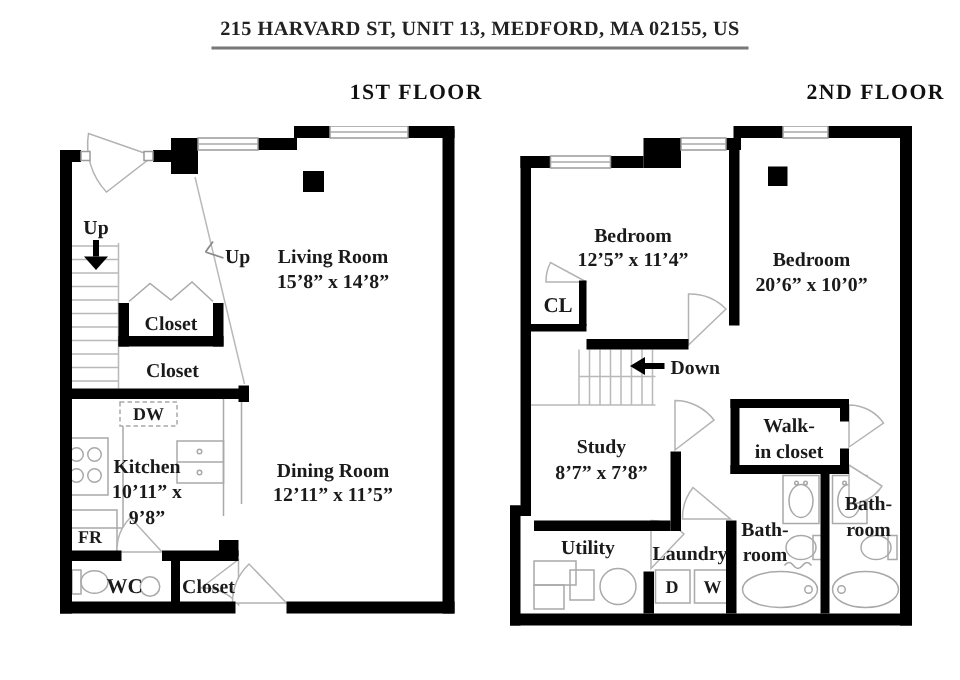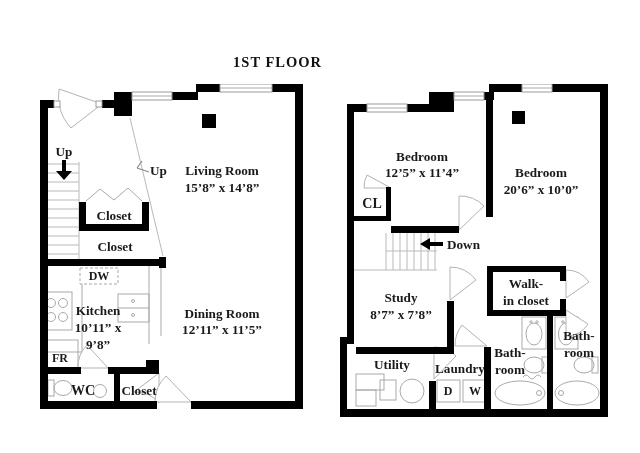--- a/index.html
+++ b/index.html
@@ -22,22 +22,26 @@
   .win{fill:#ffffff;stroke:#9a9a9a;stroke-width:1;}
   .stair{stroke:#b9b9b9;stroke-width:1;fill:none;}
   .arrow{fill:#000;}
   .thin{stroke:#8a8a8a;stroke-width:1.2;fill:none;}
 </style>
 </head>
 <body>
 
 <div id="stage">
 
+  <div id="title">
+    <span>215 HARVARD ST, UNIT 13, MEDFORD, MA 02155, US</span>
+  </div>
 
   <div id="fl1" class="floor-label">1ST FLOOR</div>
+  <div id="fl2" class="floor-label">2ND FLOOR</div>
 
   <svg id="fp1" width="300" height="335" viewBox="0 0 300 335">
 
     <g>
       <path class="stair" d="M22,80 H53 M22,89 H53 M22,98 H53 M22,107 H53 M22,116 H53 M22,125 H53 M22,134 H53 M22,143 H53 M22,152 H53 M22,161 H53 M22,170 H53 M53,78 V175"></path>
       <line class="stair" x1="104" y1="34" x2="137" y2="172"></line>
     </g>
 
     <g>
       <rect class="fxd" x="54" y="184" width="38" height="16"></rect>

